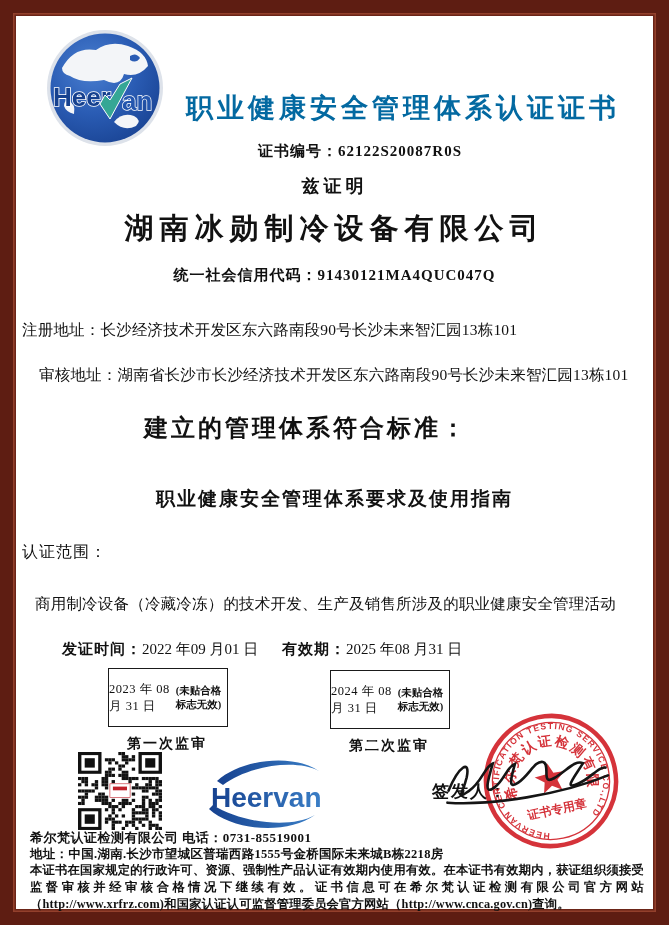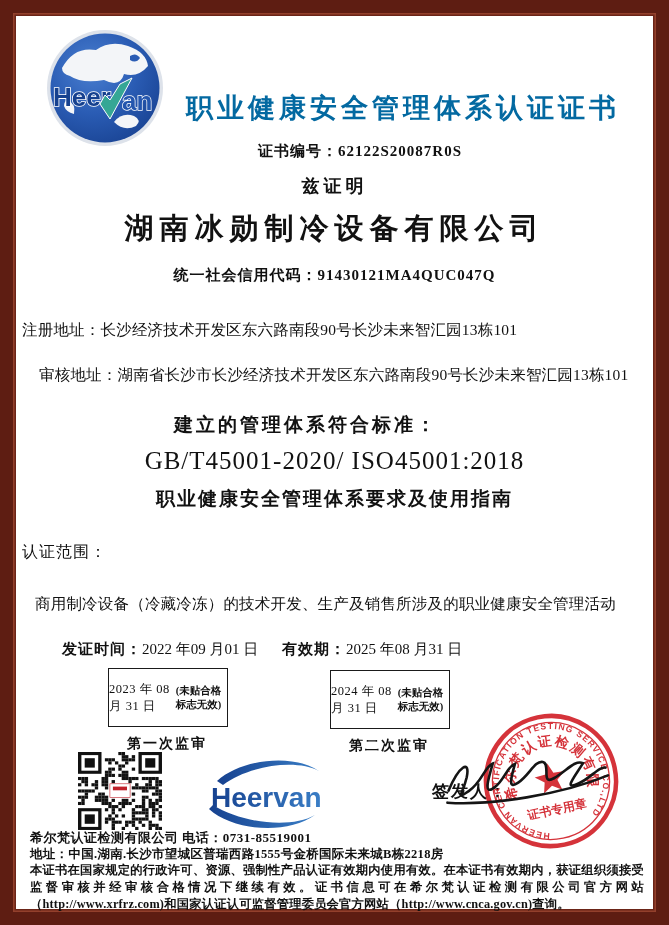--- a/index.html
+++ b/index.html
@@ -21,21 +21,21 @@
     left:137px; top:77px; width:506px;
     font-size:27px; font-weight:bold; letter-spacing:4px;
     text-align:center; color:#0369a1;
   }
   .cert-no{left:87px; top:129px; width:520px; text-align:center; font-size:15px; font-weight:bold; letter-spacing:1px;}
   .certify{left:0; top:161px; width:643px; text-align:center; font-size:18px; font-weight:bold; letter-spacing:4px;}
   .company{left:0; top:196px; width:643px; text-align:center; font-size:29px; font-weight:bold; letter-spacing:6px;}
   .credit{left:0; top:253px; width:643px; text-align:center; font-size:15px; font-weight:bold; letter-spacing:1px;}
   .addr{left:9px; top:307px; width:630px; font-size:15.5px; white-space:nowrap; letter-spacing:0.2px;}
   .addr2{top:352px;margin-left:17px;}
-  .std-head{left:0; top:399px; width:586px; text-align:center; font-size:19px; font-weight:bold; letter-spacing:3px;}
+  .std-head{left:0; top:399px; width:586px; text-align:center; font-size:24px; font-weight:bold; letter-spacing:3px;}
   .std-code{left:0; top:434px; width:643px; text-align:center; font-size:25px; letter-spacing:1px;}
   .std-name{left:0; top:473px; width:643px; text-align:center; font-size:19px; font-weight:bold; letter-spacing:2px;}
   .scope-label{left:9px; top:529px; font-size:16px; letter-spacing:1px;}
   .scope-text{left:22px; top:581px; width:615px; font-size:15.5px; white-space:nowrap; letter-spacing:0.2px;}
 
   .issue-row{left:0; top:627px; width:643px; font-size:15px;}
   .issue-row b{letter-spacing:1px;}
   .issue-block{position:absolute; white-space:nowrap;}
   .issue-left{left:49px;}
   .issue-right{left:269px;}
@@ -104,21 +104,20 @@
   </div>
 
   <div class="abs addr">
     <span>注册地址：</span><span>长沙经济技术开发区东六路南段90号长沙未来智汇园13栋101</span>
   </div>
   <div class="abs addr addr2">
     <span>审核地址：</span><span>湖南省长沙市长沙经济技术开发区东六路南段90号长沙未来智汇园13栋101</span>
   </div>
 
   <div class="abs std-head">建立的管理体系符合标准：</div>
-  <div class="abs std-code">GB/T45001-2020/ ISO45001:2018</div>
   <div class="abs std-name">职业健康安全管理体系要求及使用指南</div>
 
   <div class="abs scope-label">认证范围：</div>
   <div class="abs scope-text">商用制冷设备（冷藏冷冻）的技术开发、生产及销售所涉及的职业健康安全管理活动</div>
 
   <div class="abs issue-row">
     <span class="issue-block issue-left">
       <b>发证时间：</b><span>2022 年09 月01 日</span>
     </span>
     <span class="issue-block issue-right">

